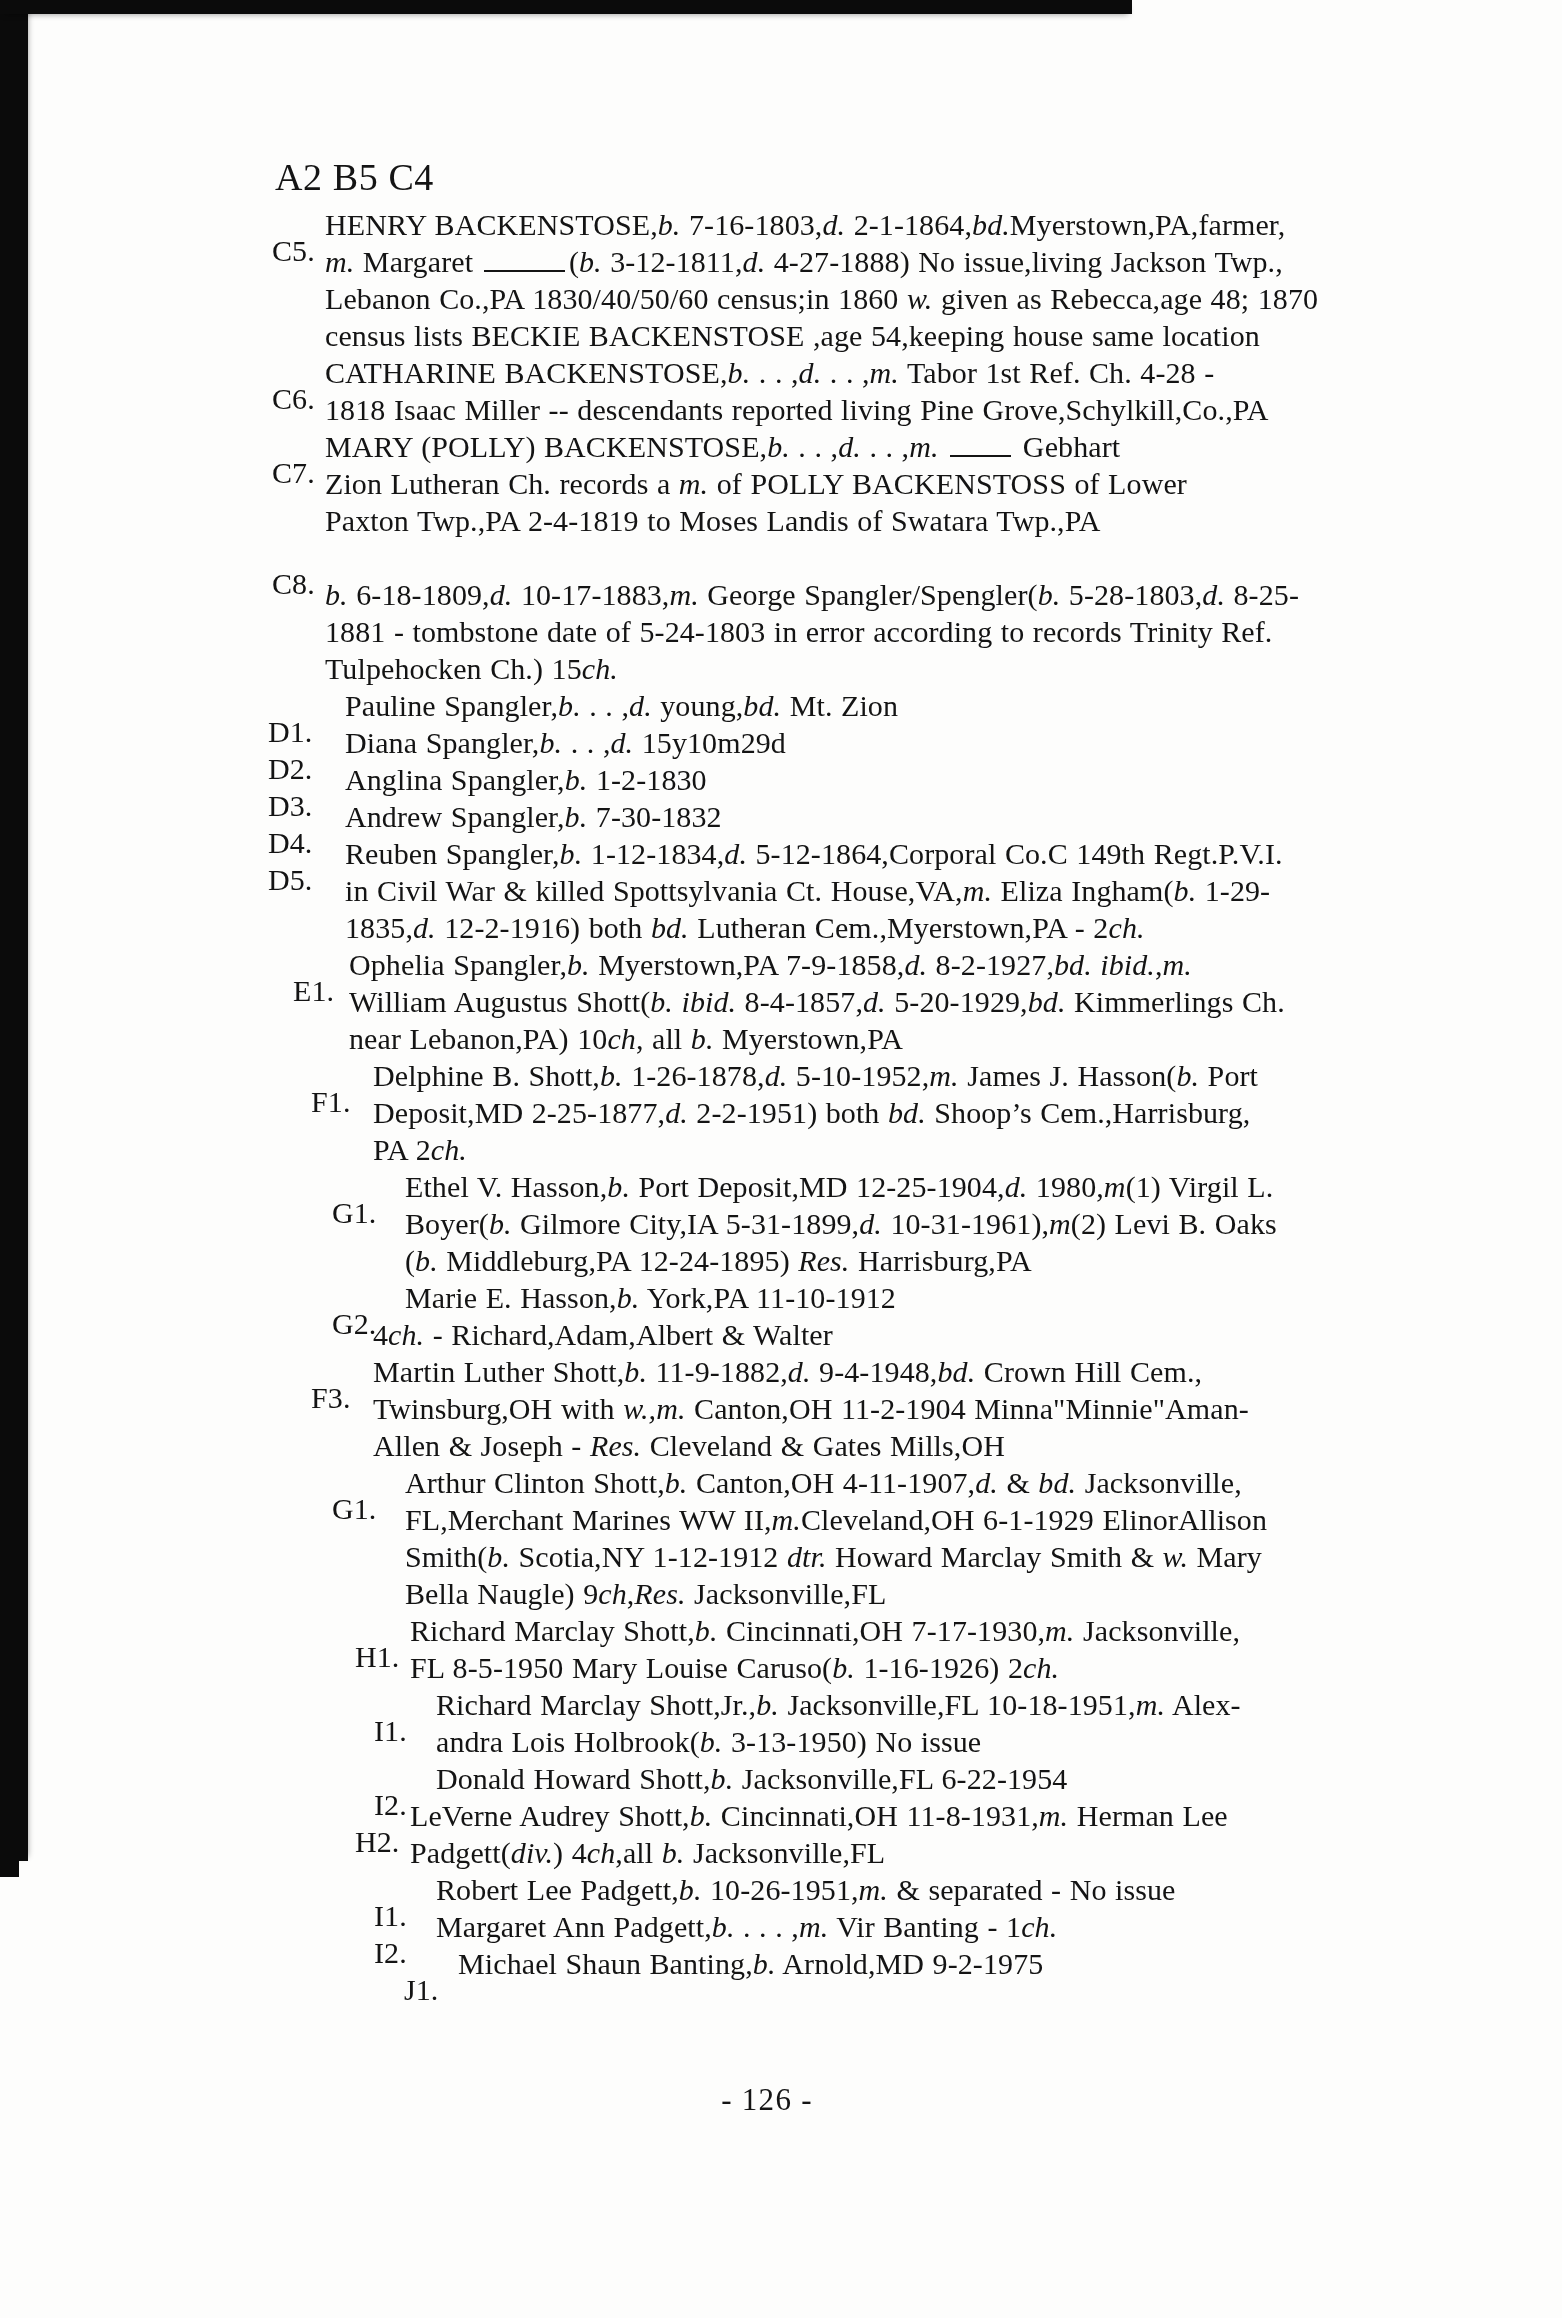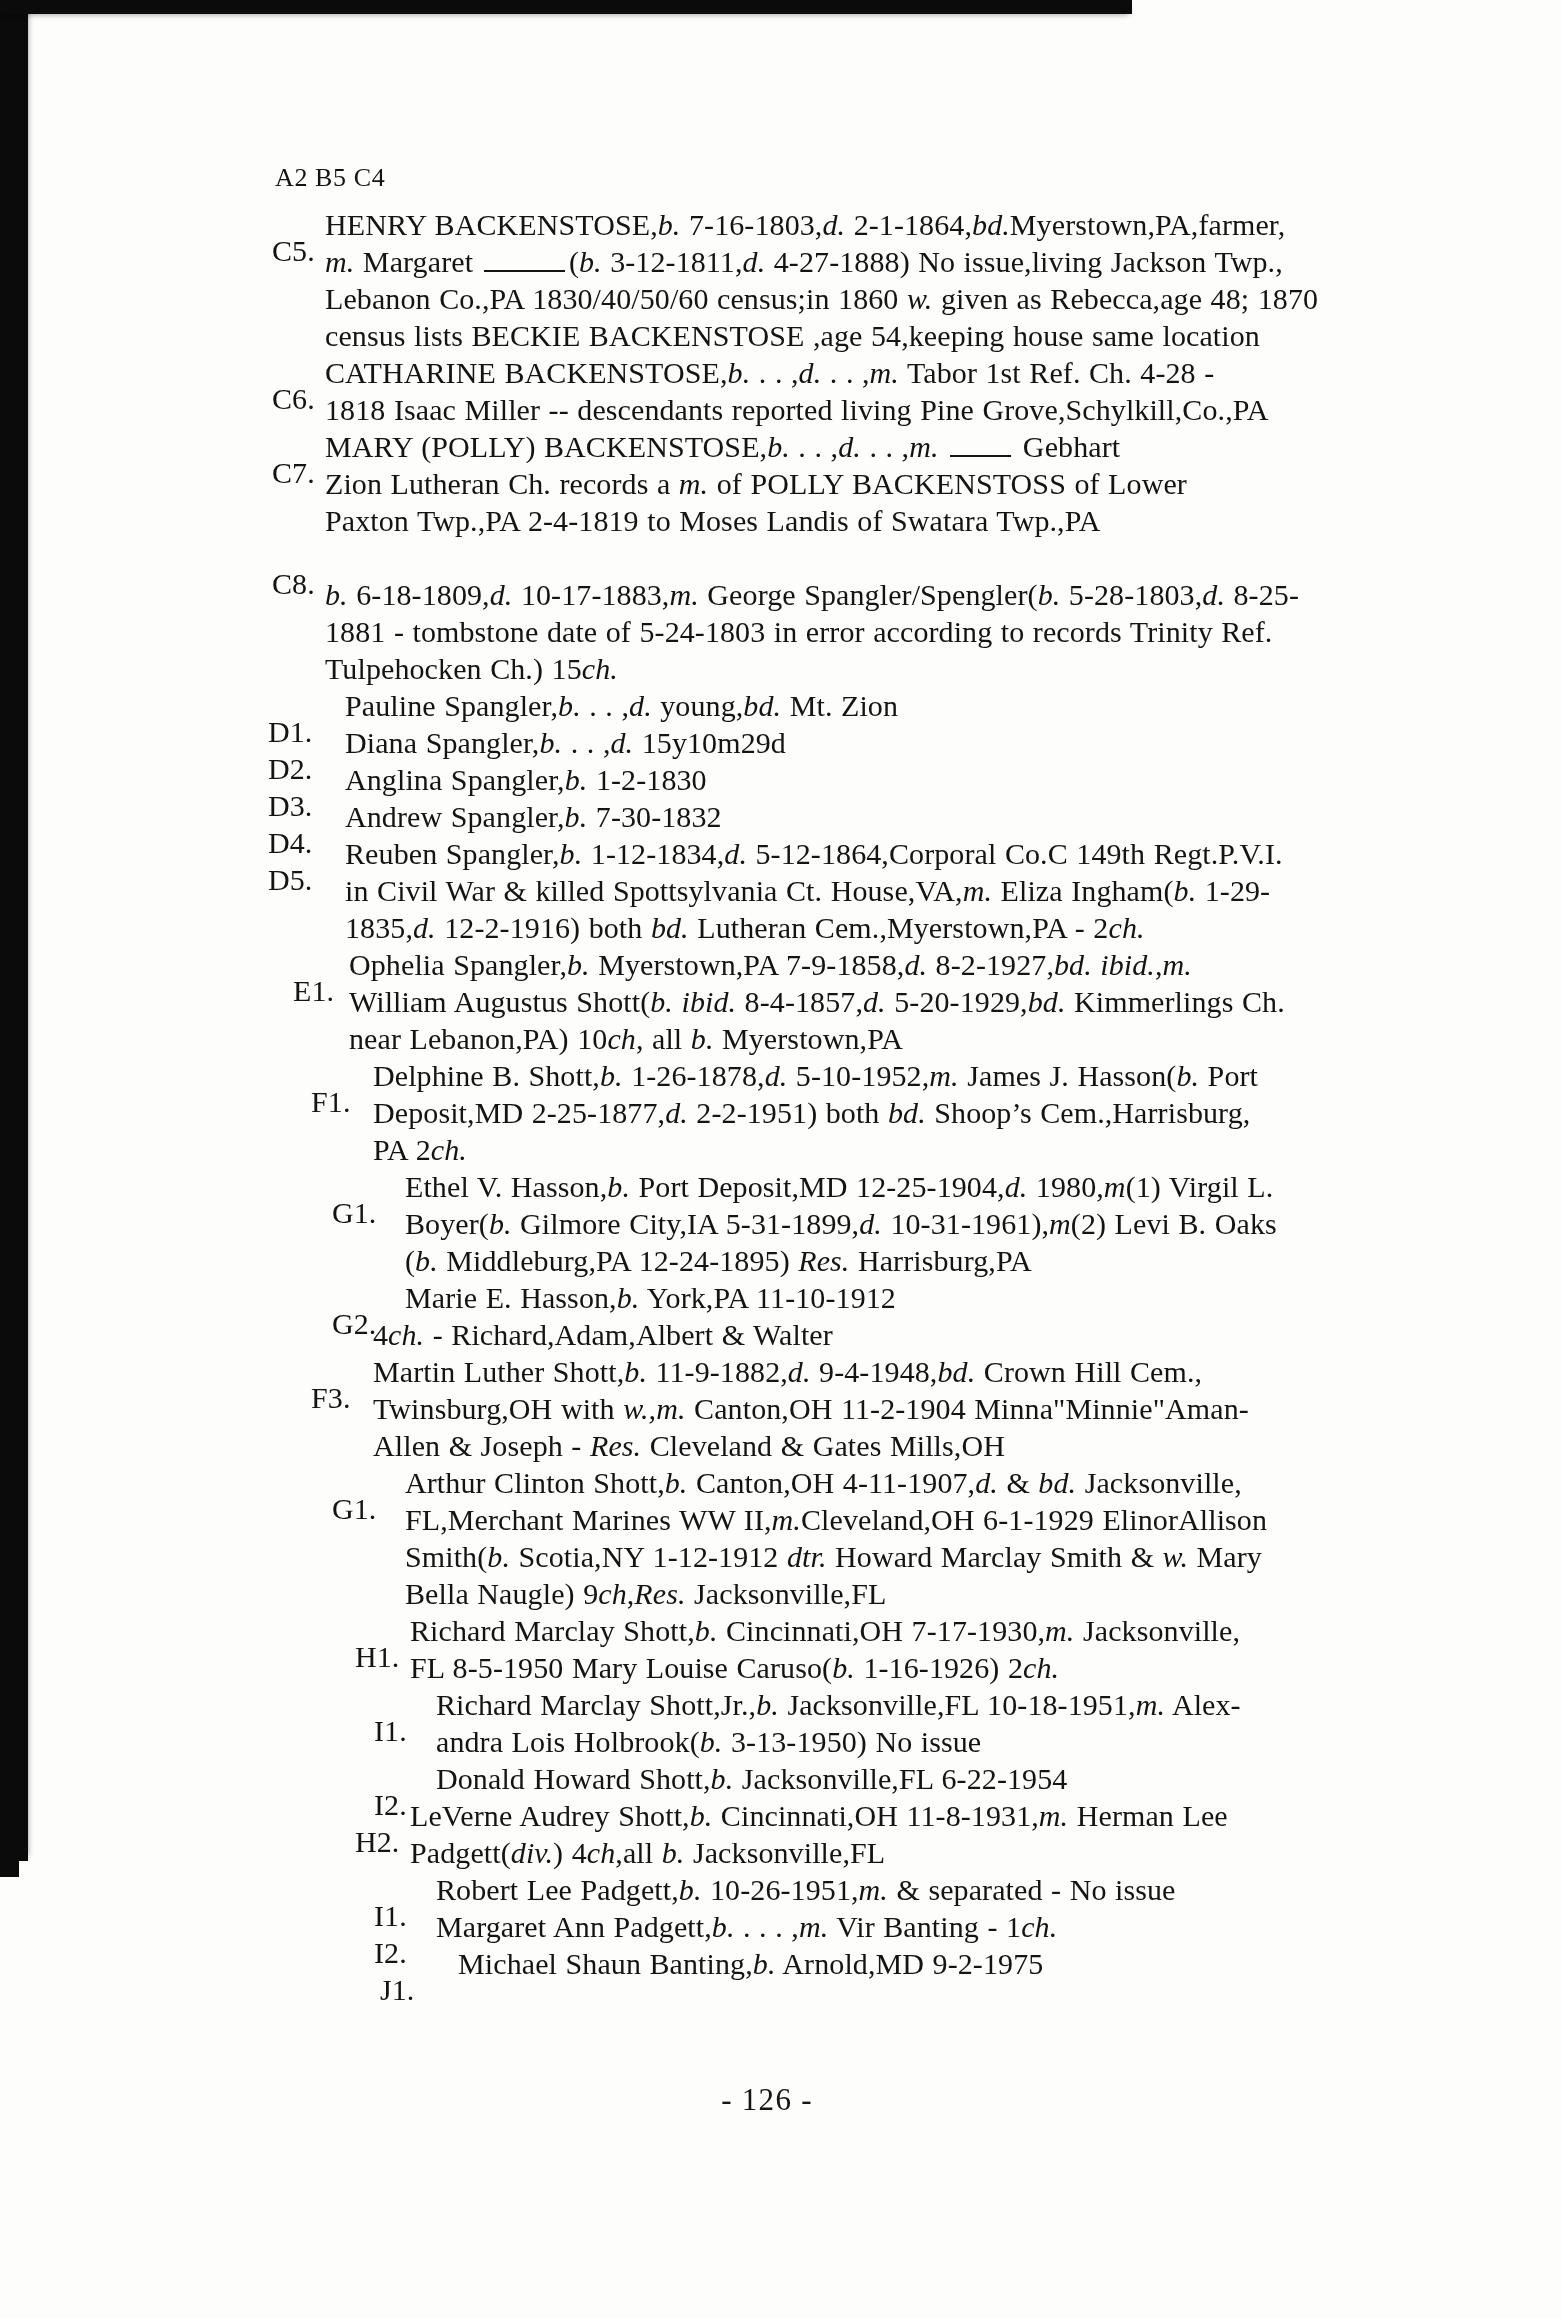--- a/index.html
+++ b/index.html
@@ -14,40 +14,40 @@
   
   .scan-bar{position:absolute;background:#0b0b0b;}
   #scan-left{left:0;top:0;width:28px;height:1861px;
     box-shadow:3.8px 0 6.3px -3.8px rgba(0,0,0,.45);}
   #scan-left:after{content:"";position:absolute;left:0;bottom:-16.4px;width:19px;height:16.4px;background:#0b0b0b;}
   #scan-top{left:0;top:0;width:1132px;height:14px;
     box-shadow:0 3.8px 6.3px -3.8px rgba(0,0,0,.45);}
   
   #header-code{
     position:absolute;left:275px;top:159px;
-    font-size:26px;line-height:37px;letter-spacing:0.6px;
+    font-size:38px;line-height:37px;letter-spacing:0.6px;
   }
   
   #text-block{position:absolute;left:0;top:206px;width:1562px;}
   .line{
     position:relative;height:37px;line-height:37px;
     font-size:30px;white-space:nowrap;letter-spacing:0.1px;word-spacing:0.9px;
   }
   .lbl{position:absolute;top:0;margin-top:26px;}
   .i{font-style:italic;}
   .blank{display:inline-block;height:5px;border-bottom:2.5px solid #141414;vertical-align:baseline;margin:0 3.8px 0 2.5px;}
   
   .lvl-C{padding-left:325px}.lvl-C>.lbl{left:272px}
   .lvl-D{padding-left:345px}.lvl-D>.lbl{left:268px}
   .lvl-E{padding-left:349px}.lvl-E>.lbl{left:293px}
   .lvl-F{padding-left:373px}.lvl-F>.lbl{left:311px}
   .lvl-G{padding-left:405px}.lvl-G>.lbl{left:332px}
   .lvl-H{padding-left:410px}.lvl-H>.lbl{left:355px}
   .lvl-I{padding-left:436px}.lvl-I>.lbl{left:374px}
-  .lvl-J{padding-left:458px}.lvl-J>.lbl{left:380px}
+  .lvl-J{padding-left:458px}.lvl-J>.lbl{left:404px}
   
   #page-number{
     position:absolute;top:2081px;left:767px;transform:translateX(-50%);
     font-size:31px;line-height:37px;letter-spacing:1.3px;
   }
 </style>
 </head>
 <body>
 
 <div class="scan-bar" id="scan-left"></div>

